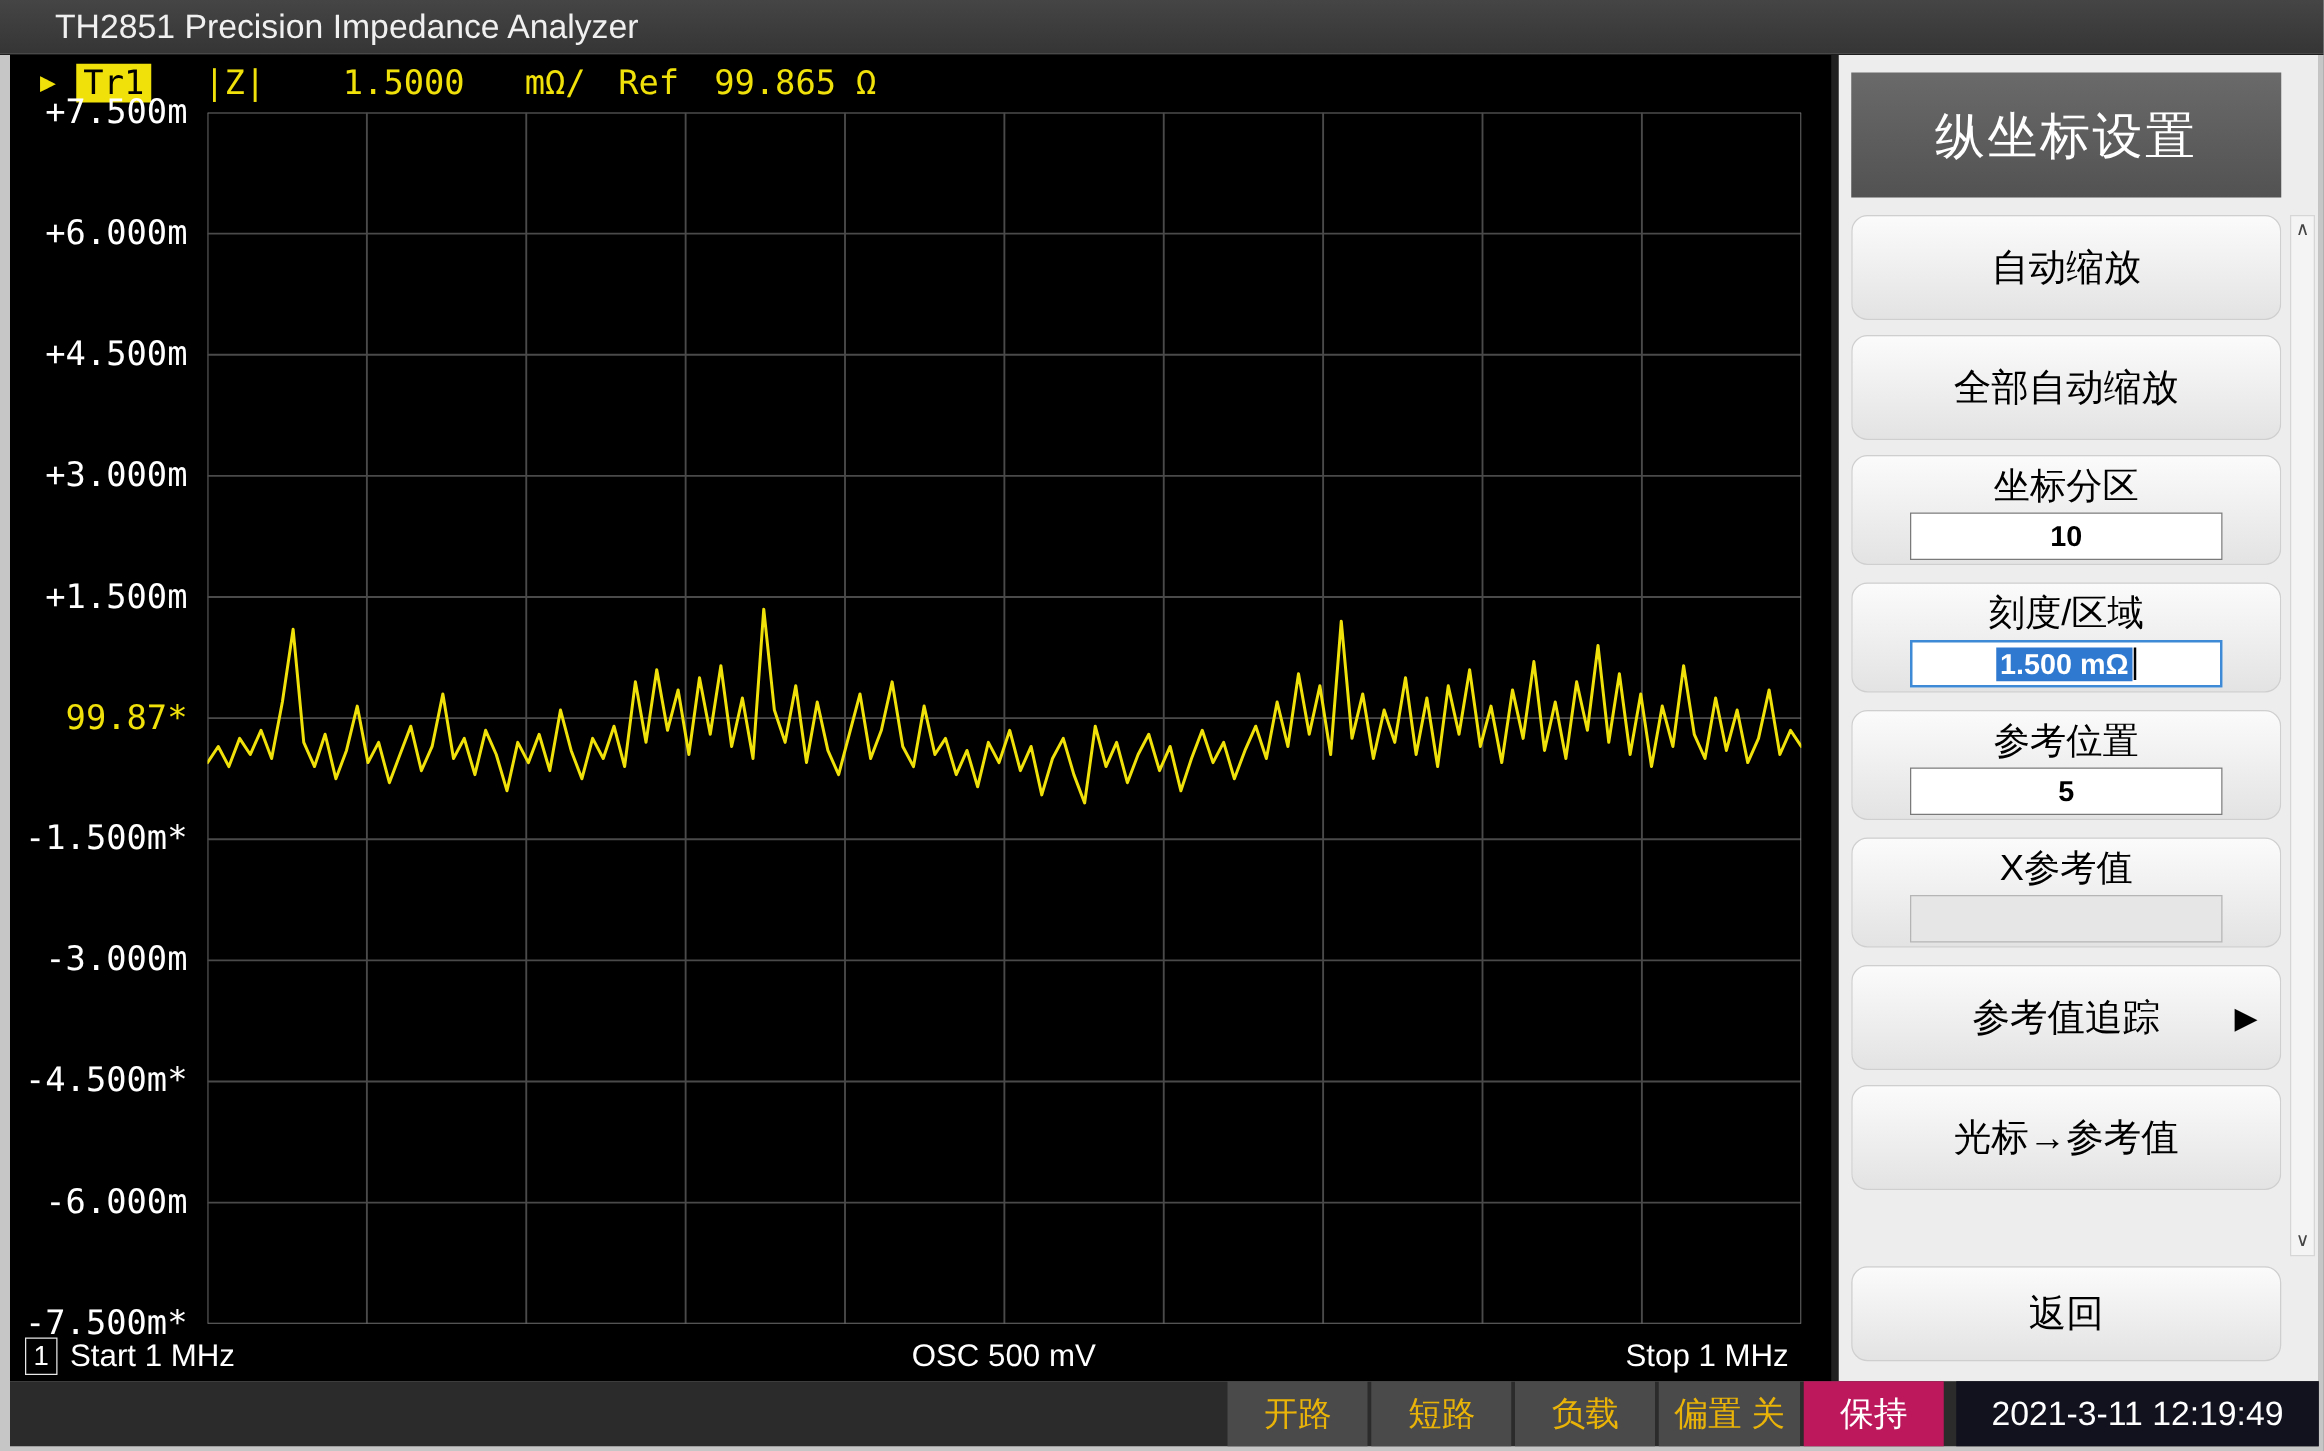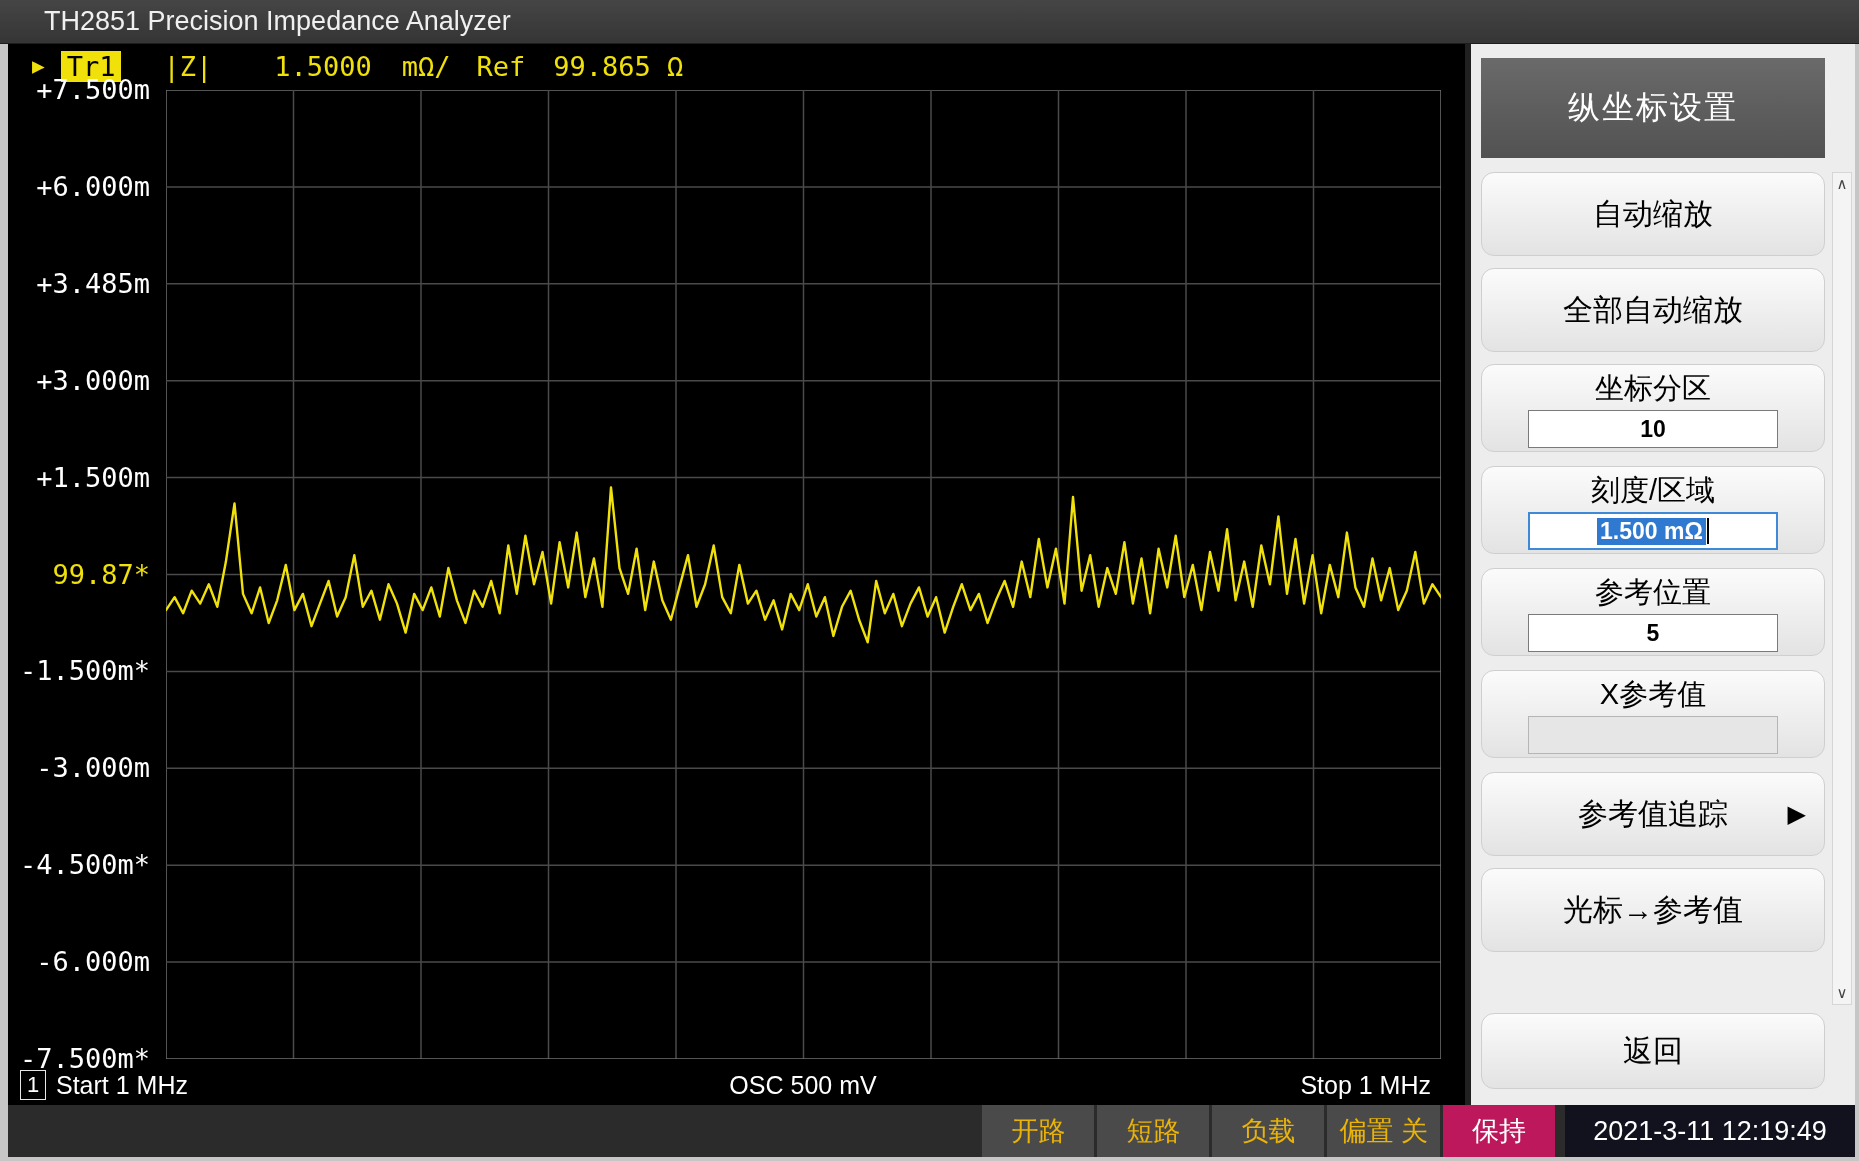--- a/index.html
+++ b/index.html
@@ -19,21 +19,21 @@
     background:#202020; display:flex; }
 
   
   .plot-panel { flex:1; background:#000; display:flex; flex-direction:column; position:relative; }
   .trace-header { height:44px; display:flex; align-items:center; padding-left:24px;
     font-family:"DejaVu Sans Mono", monospace; font-size:27px; color:#f0e10a; white-space:nowrap; }
   .th-marker { font-size:21px; }
   .th-name { background:#f0e10a; color:#000; padding:0 6px; margin-left:16px; }
   .th-param { margin-left:42px; }
   .th-scale { margin-left:62px; }
-  .th-scaleunit { margin-left:30px; }
+  .th-scaleunit { margin-left:48px; }
   .th-reflabel { margin-left:26px; }
   .th-refval { margin-left:28px; }
   .th-refunit { margin-left:16px; }
 
   .plot-body { flex:1; position:relative; }
   #chart-svg { position:absolute; left:158px; top:2px; width:1275px; height:calc(100% - 8px); }
   .y-axis { position:absolute; left:0; top:2px; bottom:6px; width:150px; }
   .ylab { position:absolute; right:8px; font-family:"DejaVu Sans Mono", monospace;
     font-size:27px; color:#ffffff; white-space:nowrap; }
   .ylab.ref { color:#f0e10a; }
@@ -44,21 +44,21 @@
     align-items:center; justify-content:center; font-size:22px; padding:0 5px; }
   .x-start { margin-left:10px; }
   .x-osc { position:absolute; left:795px; transform:translateX(-50%); }
   .x-stop { position:absolute; right:34px; }
 
   
   .sidebar { width:384px; margin-left:6px; background:#ededed; position:relative; }
   .sb-col { position:absolute; left:10px; right:30px; top:14px; bottom:0;
     display:flex; flex-direction:column; }
   .sb-header { height:100px; background:linear-gradient(#6a6a6a,#525252); color:#fff;
-    font-size:32px; display:flex; align-items:center; justify-content:center;
+    font-size:40px; display:flex; align-items:center; justify-content:center;
     margin-bottom:14px; letter-spacing:2px; }
   .sb-scroll { flex:1; overflow:hidden; position:relative; }
   .sb-btn, .sb-group { background:linear-gradient(#fbfbfb,#e3e3e3); border:1px solid #cfcfcf;
     border-radius:13px; color:#000; }
   .sb-btn { height:84px; display:flex; align-items:center; justify-content:center;
     font-size:30px; margin-bottom:12px; position:relative; cursor:default; }
   .sb-group { height:88px; margin-bottom:14px; padding-top:5px; text-align:center; }
   .sb-glabel { height:37px; font-size:29px; display:flex; align-items:center; justify-content:center; }
   .sb-field { width:250px; height:38px; margin:3px auto 16px; background:#fff;
     border:1px solid #7a7a7a; display:flex; align-items:center; justify-content:center;
@@ -107,21 +107,21 @@
         <span class="th-scaleunit">mΩ/</span>
         <span class="th-reflabel">Ref</span>
         <span class="th-refval">99.865</span>
         <span class="th-refunit">Ω</span>
       </div>
 
       <div class="plot-body">
         <div class="y-axis">
           <span class="ylab" style="top:calc(0% - 16px)">+7.500m</span>
           <span class="ylab" style="top:calc(10% - 16px)">+6.000m</span>
-          <span class="ylab" style="top:calc(20% - 16px)">+3.485m</span>
+          <span class="ylab" style="top:calc(20% - 16px)">+4.500m</span>
           <span class="ylab" style="top:calc(30% - 16px)">+3.000m</span>
           <span class="ylab" style="top:calc(40% - 16px)">+1.500m</span>
           <span class="ylab ref" style="top:calc(50% - 16px)">99.87*</span>
           <span class="ylab" style="top:calc(60% - 16px)">-1.500m*</span>
           <span class="ylab" style="top:calc(70% - 16px)">-3.000m</span>
           <span class="ylab" style="top:calc(80% - 16px)">-4.500m*</span>
           <span class="ylab" style="top:calc(90% - 16px)">-6.000m</span>
           <span class="ylab" style="top:calc(100% - 16px)">-7.500m*</span>
         </div>
         <svg id="chart-svg" viewBox="0 0 1275 975" preserveAspectRatio="none">

